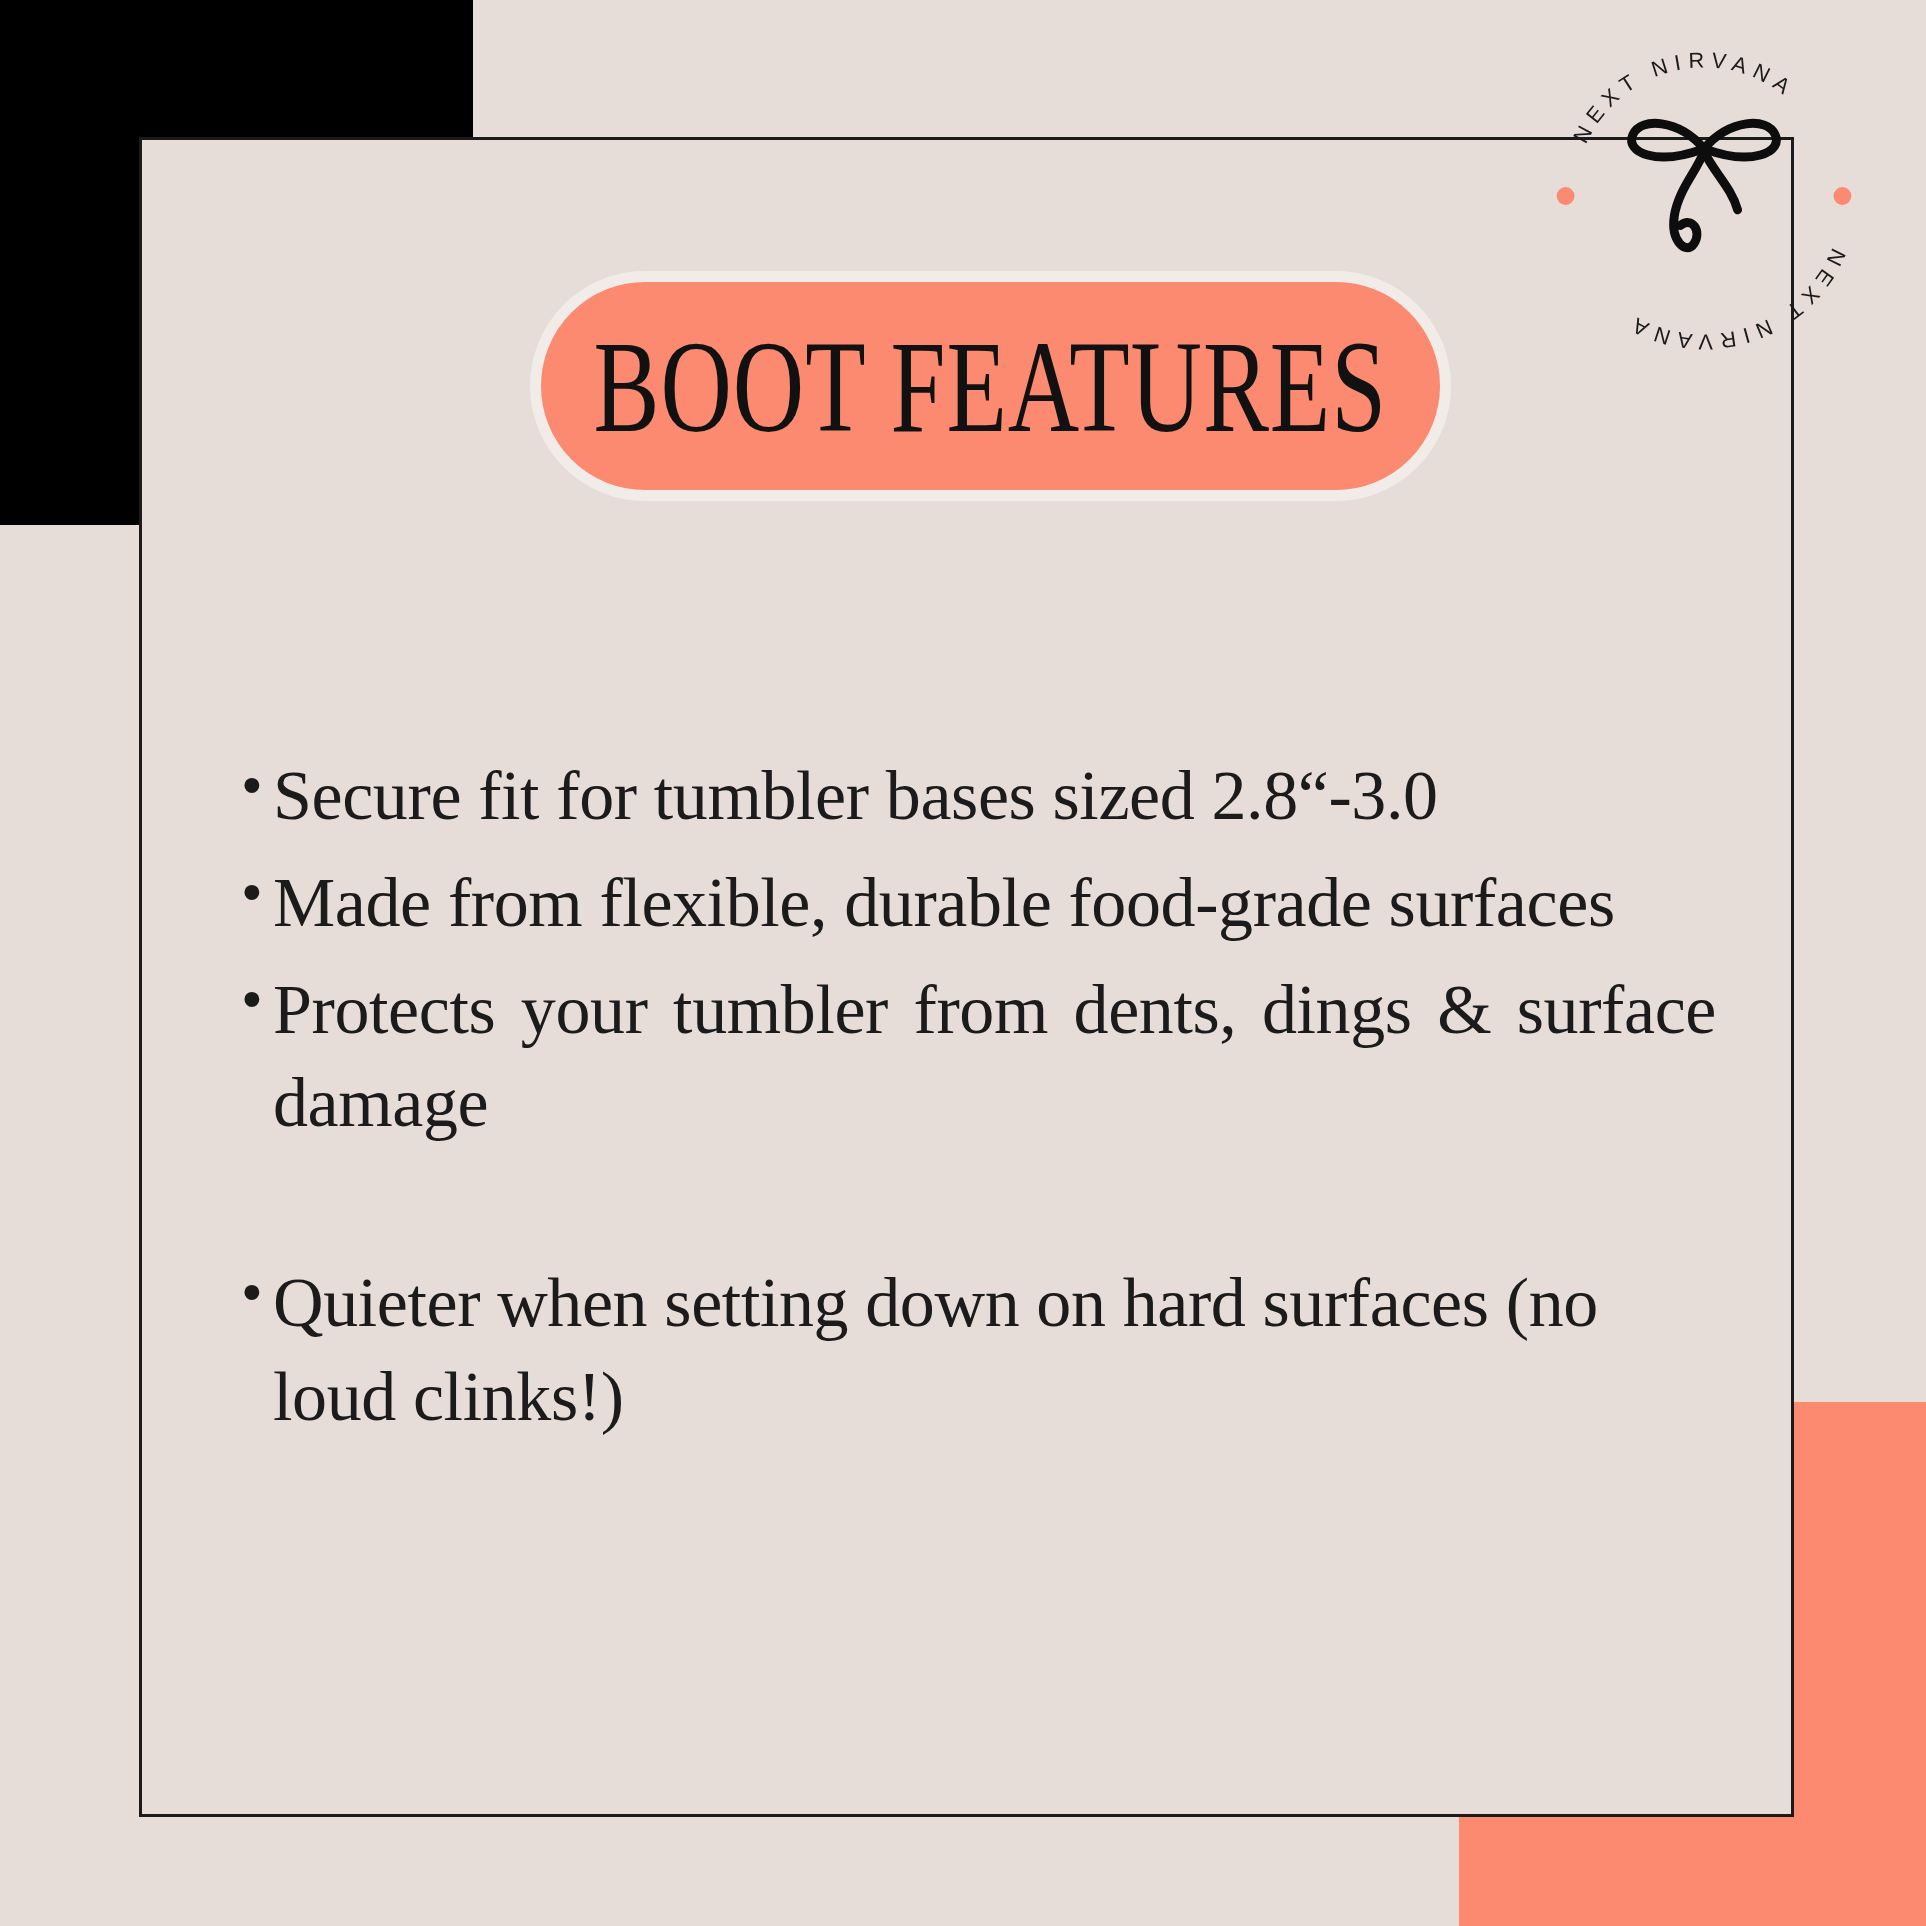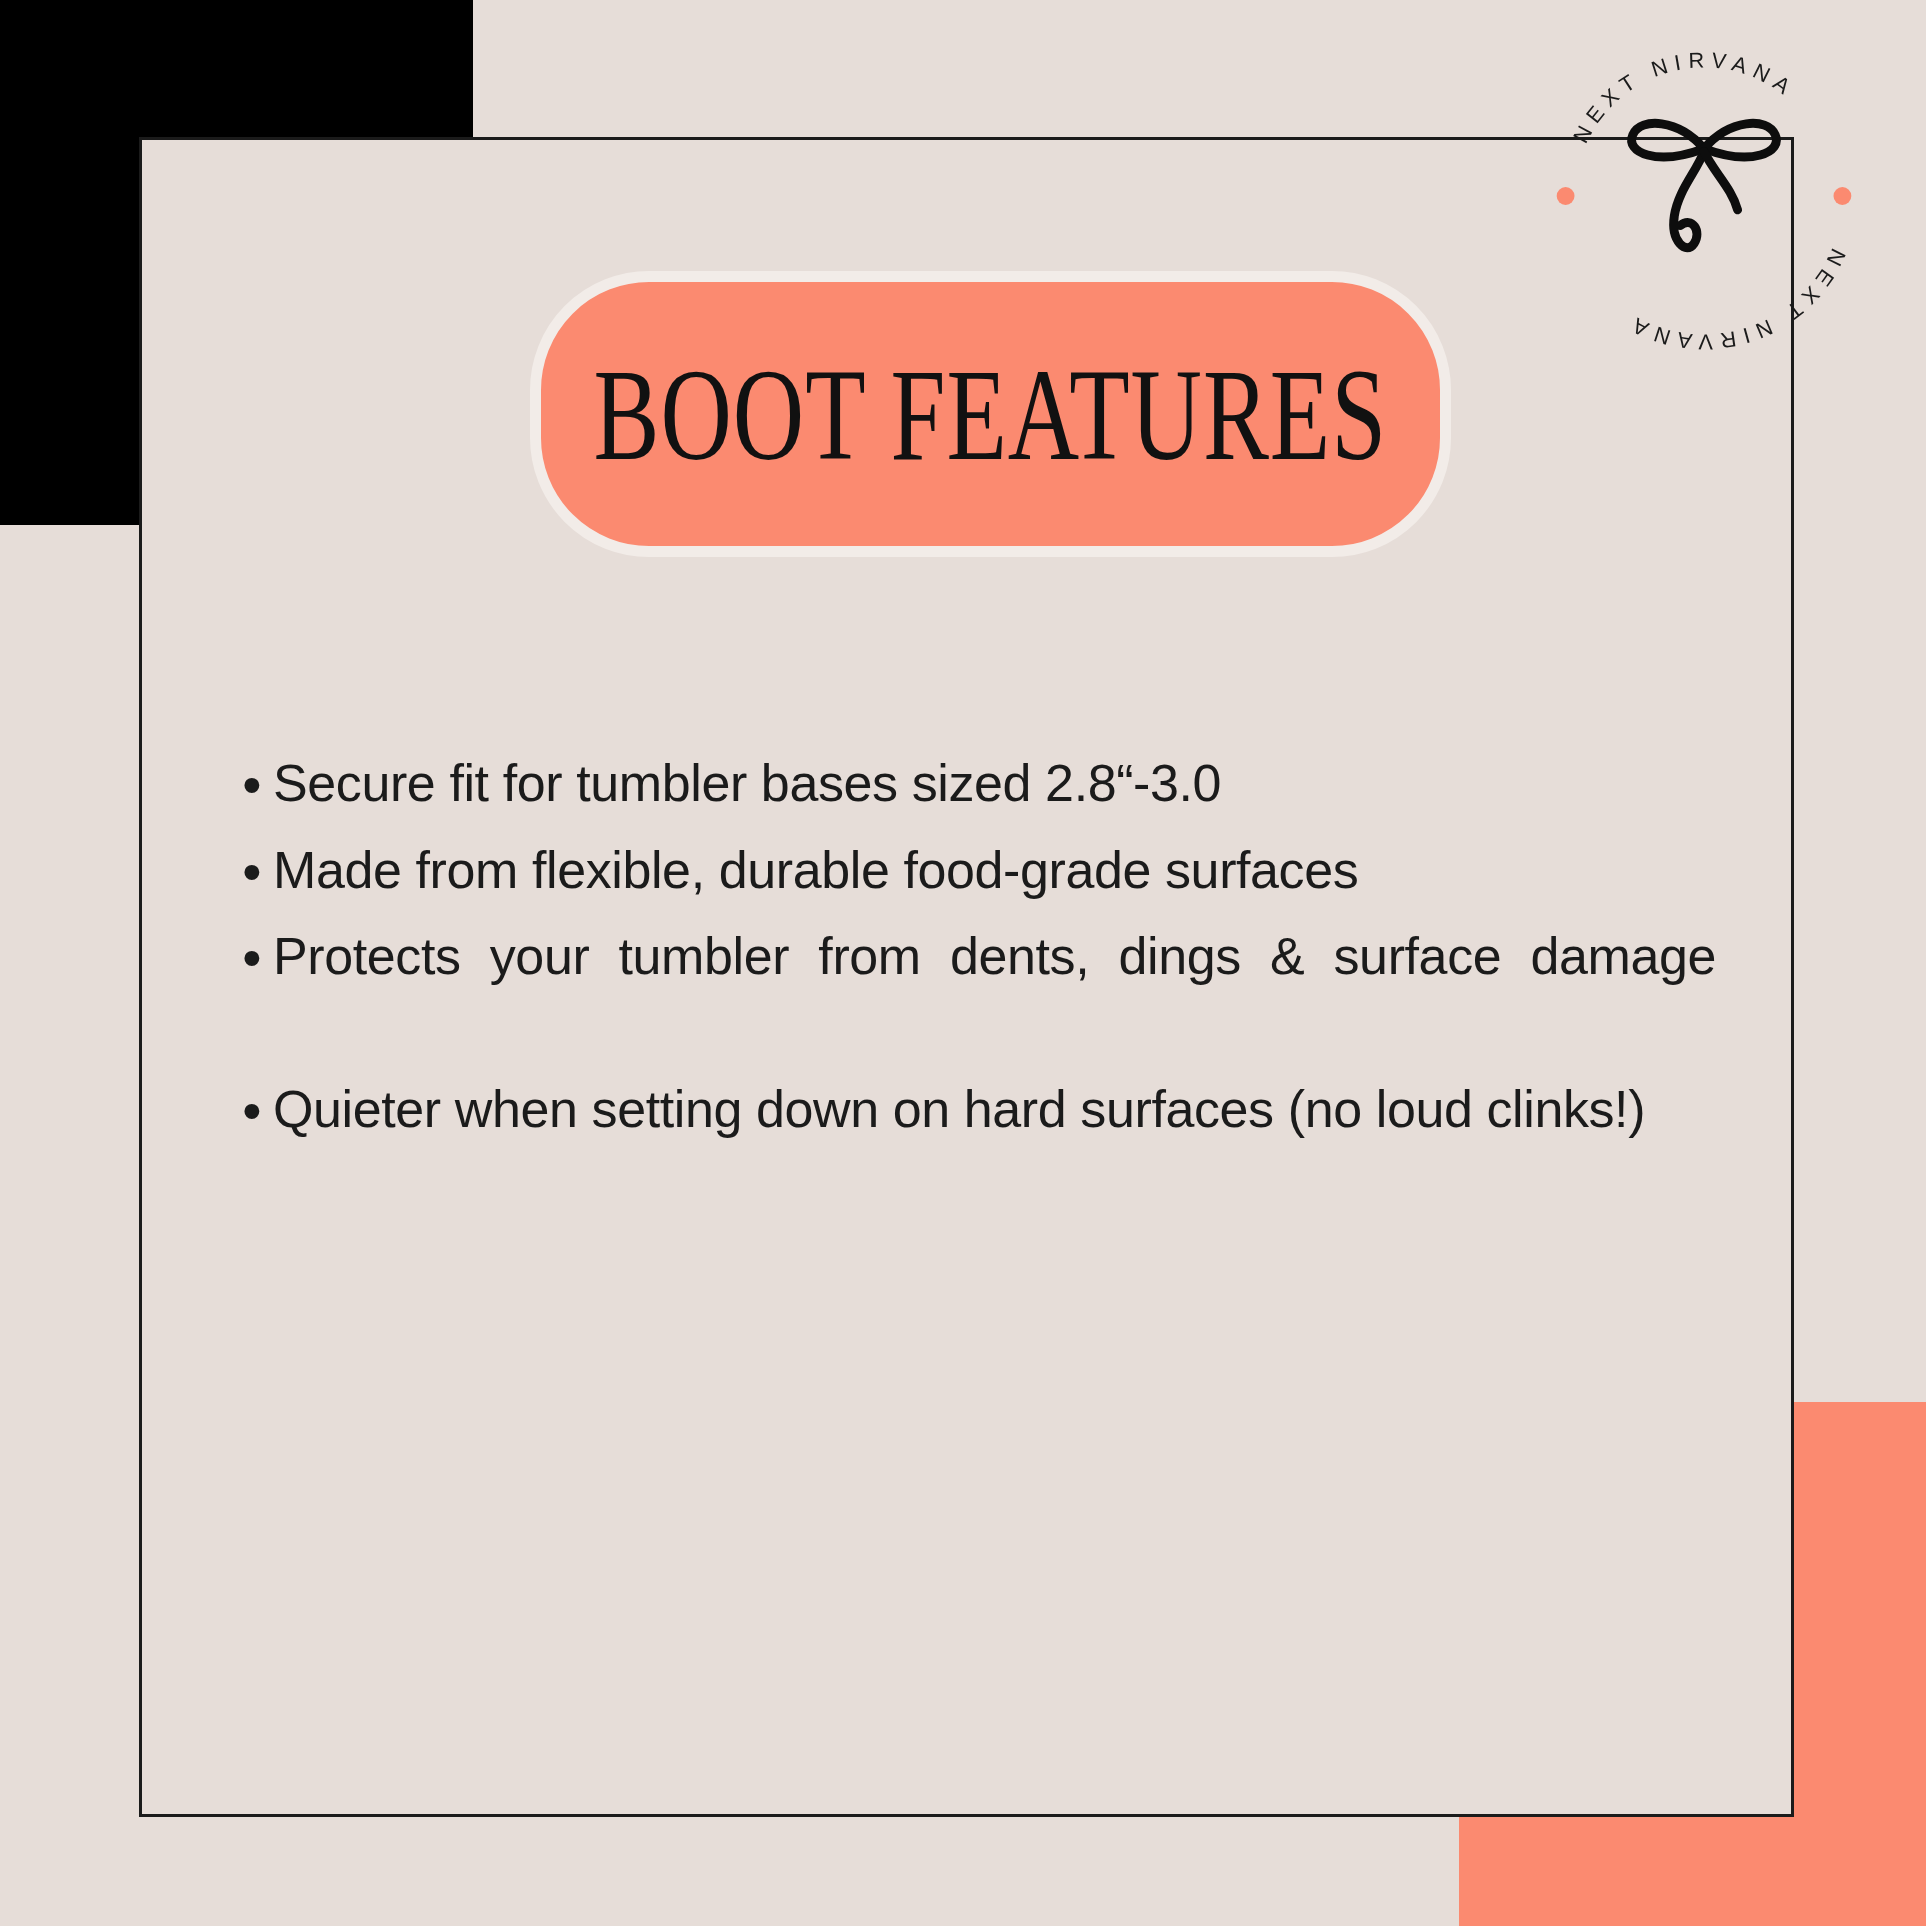--- a/index.html
+++ b/index.html
@@ -59,21 +59,21 @@
     border: 3px solid #1b1b1b;
     box-sizing: border-box;
   }
 
   
   .title-pill {
     position: absolute;
     left: 388px;
     top: 131px;
     width: 921px;
-    height: 286px;
+    height: 230px;
     background: #fb8a70;
     border: 11px solid #f2ece8;
     border-radius: 119px;
     box-sizing: border-box;
     display: flex;
     align-items: center;
     justify-content: center;
   }
   .title-text {
     font-family: "Liberation Serif", serif;
@@ -101,22 +101,22 @@
   .bullet {
     width: 42px;
     flex: 0 0 42px;
     font-size: 55px;
     line-height: 1.32;
     color: #1b1b1b;
     text-align: center;
   }
   .feature-text {
     flex: 1;
-    font-family: Liberation Sans, sans-serif;
-    font-size: 52px;
+    font-family: Liberation Serif, serif;
+    font-size: 70px;
     line-height: 1.33;
     color: #1b1b1b;
     letter-spacing: -0.4px;
   }
   .feature-text.justify {
     text-align: justify;
   }
   .feature-text.justify::after {
     content: "";
     display: inline-block;

